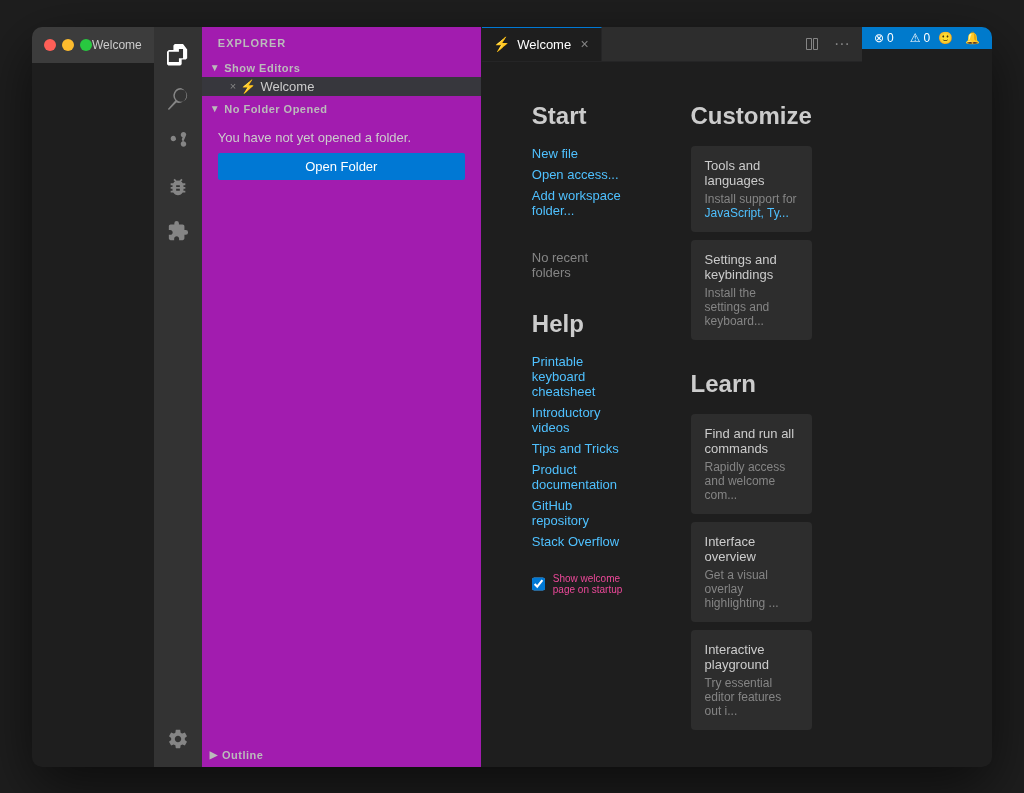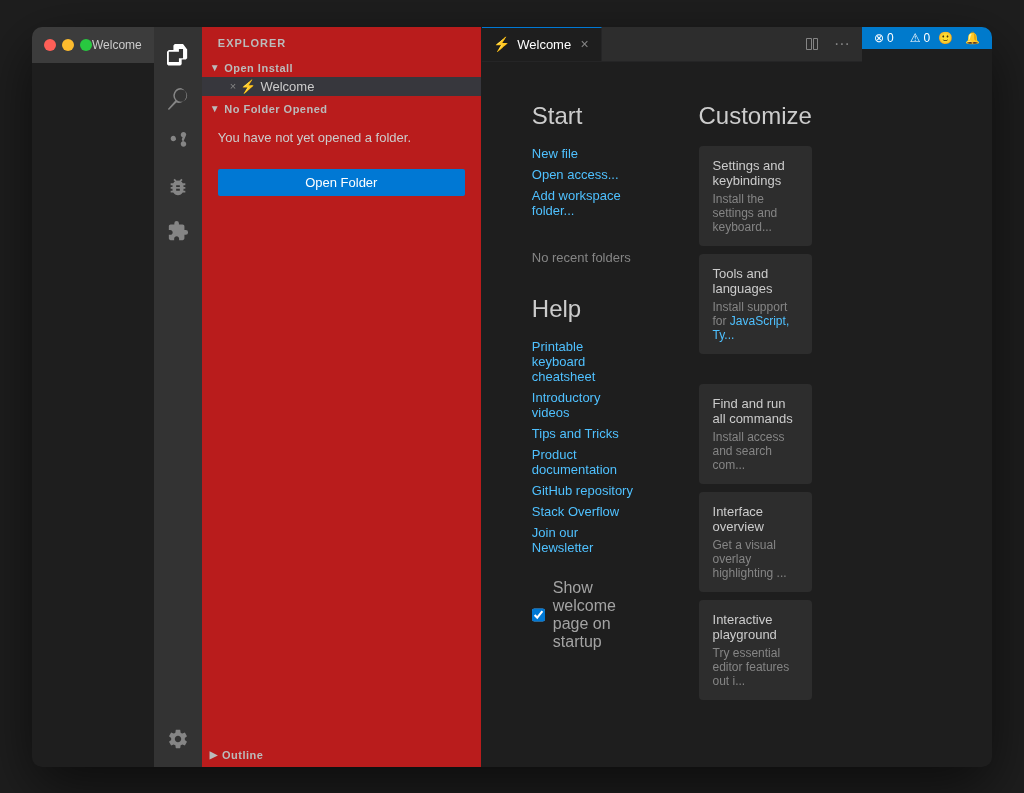--- a/index.html
+++ b/index.html
@@ -80,21 +80,21 @@
       border-radius: 4px;
     }
     .activity-icon.active { color: #ffffff; }
     .activity-bar-bottom {
       margin-top: auto;
       margin-bottom: 8px;
     }
     
     .sidebar {
       width: 280px;
-      background: #b91c1c;
+      background: #a21caf;
       display: flex;
       flex-direction: column;
       flex-shrink: 0;
       border-right: 1px solid #1e1e1e;
     }
     .sidebar-header {
       padding: 10px 16px 8px;
       font-size: 11px;
       font-weight: 700;
       letter-spacing: 1px;
@@ -135,21 +135,21 @@
     .sidebar-item .file-icon {
       margin-right: 4px;
       color: #75beff;
     }
     .no-folder-section {
       padding: 12px 16px;
       color: #cccccc;
       font-size: 13px;
     }
     .no-folder-text {
-      margin-bottom: 24px;
+      margin-bottom: 8px;
     }
     .open-folder-btn {
       background: #0078d4;
       color: #ffffff;
       border: none;
       padding: 6px 0;
       width: 100%;
       text-align: center;
       cursor: pointer;
       font-size: 13px;
@@ -231,21 +231,21 @@
       overflow-y: auto;
       padding: 40px 50px;
       display: grid;
       grid-template-columns: 1fr 1fr;
       gap: 0 60px;
     }
     .welcome-left { }
     .welcome-right { }
     .section-heading {
       font-size: 24px;
-      font-weight: 400;
+      font-weight: 700;
       color: #cccccc;
       margin-bottom: 16px;
     }
     .link-item {
       display: block;
       color: #4fc1ff;
       text-decoration: none;
       margin-bottom: 6px;
       font-size: 13px;
       cursor: pointer;
@@ -286,22 +286,22 @@
       gap: 8px;
       margin-top: 24px;
       padding-bottom: 16px;
     }
     .checkbox-row input[type="checkbox"] {
       width: 14px;
       height: 14px;
       accent-color: #0078d4;
     }
     .checkbox-label {
-      font-size: 16px;
-      color: #a3a3a3;
+      font-size: 10px;
+      color: #ec4899;
     }
     
     .status-bar {
       height: 22px;
       background: #007acc;
       display: flex;
       align-items: center;
       padding: 0 8px;
       font-size: 12px;
       color: #ffffff;
@@ -376,21 +376,21 @@
         </svg>
       </div>
     </div>
 
     <div class="sidebar">
       <div class="sidebar-header">Explorer</div>
 
       <div class="sidebar-section">
         <div class="sidebar-section-title">
           <span class="chevron">▼</span>
-          <span>Open Install</span>
+          <span>Show Editors</span>
         </div>
         <div class="sidebar-item active">
           <span class="close-icon">×</span>
           <span class="file-icon">⚡</span>
           <span>Welcome</span>
         </div>
       </div>
 
       <div class="sidebar-section">
         <div class="sidebar-section-title">
@@ -445,49 +445,49 @@
           </div>
 
           <div class="help-section">
             <div class="section-heading">Help</div>
             <a class="link-item">Printable keyboard cheatsheet</a>
             <a class="link-item">Introductory videos</a>
             <a class="link-item">Tips and Tricks</a>
             <a class="link-item">Product documentation</a>
             <a class="link-item">GitHub repository</a>
             <a class="link-item">Stack Overflow</a>
-            <a class="link-item">Join our Newsletter</a>
           </div>
 
           <div class="checkbox-row">
             <input type="checkbox" id="show-welcome" checked="" style="">
             <label for="show-welcome" class="checkbox-label">Show welcome page on startup</label>
           </div>
         </div>
 
         <div class="welcome-right">
 
           <div class="customize-section">
             <div class="section-heading">Customize</div>
-            <div class="card">
-              <div class="card-title">Settings and keybindings</div>
-              <div class="card-desc">Install the settings and keyboard...</div>
-            </div>
             <div class="card">
               <div class="card-title">Tools and languages</div>
               <div class="card-desc">
                 <span>Install support for </span><span class="highlight">JavaScript, Ty...</span>
               </div>
             </div>
+            <div class="card">
+              <div class="card-title">Settings and keybindings</div>
+              <div class="card-desc">Install the settings and keyboard...</div>
+            </div>
           </div>
 
           <div class="learn-section">
+            <div class="section-heading">Learn</div>
             <div class="card">
               <div class="card-title">Find and run all commands</div>
-              <div class="card-desc">Install access and search com...</div>
+              <div class="card-desc">Rapidly access and welcome com...</div>
             </div>
             <div class="card">
               <div class="card-title">Interface overview</div>
               <div class="card-desc">Get a visual overlay highlighting ...</div>
             </div>
             <div class="card">
               <div class="card-title">Interactive playground</div>
               <div class="card-desc">Try essential editor features out i...</div>
             </div>
           </div>

